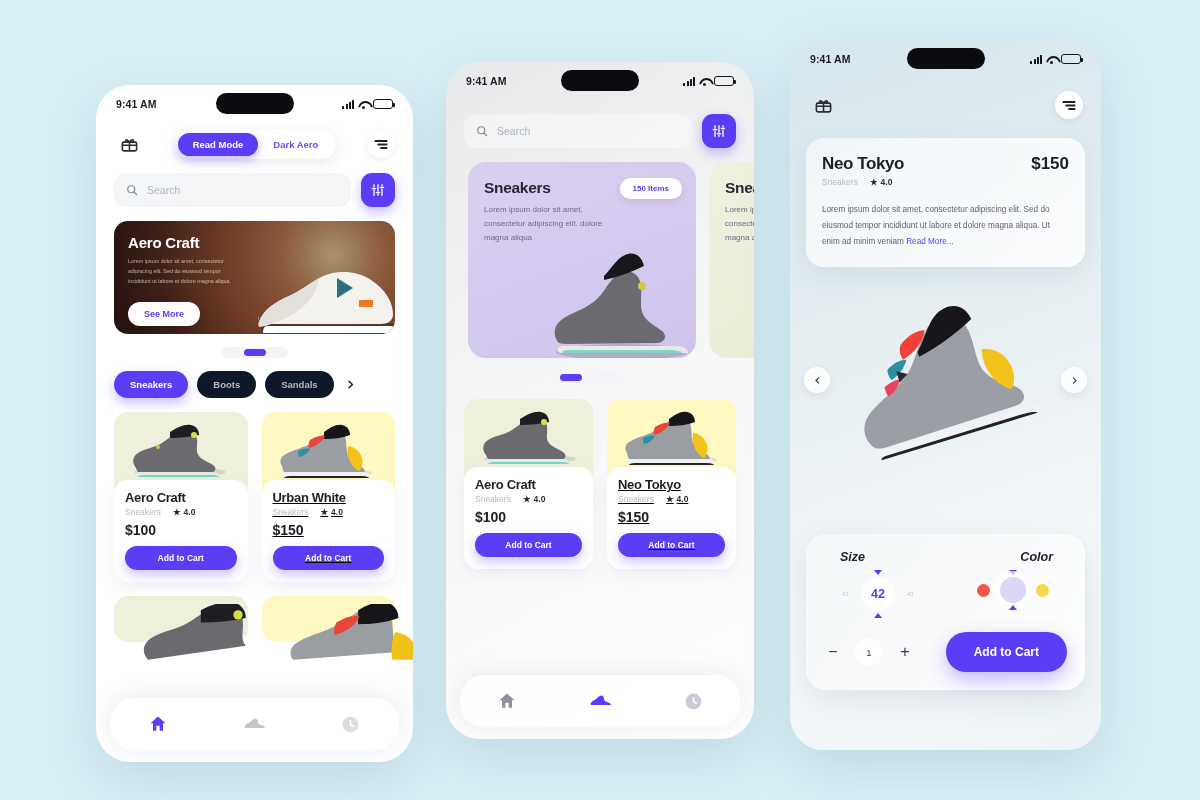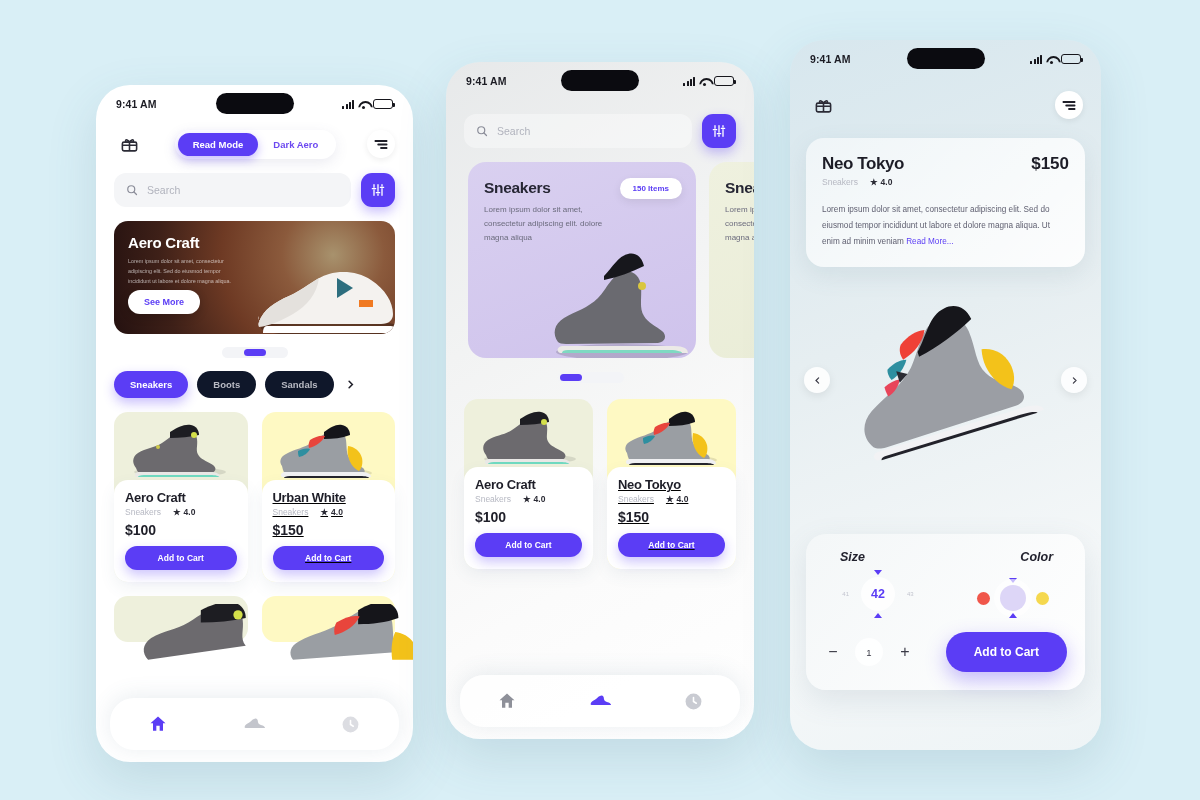--- a/index.html
+++ b/index.html
@@ -103,21 +103,21 @@
     margin: 14px 18px 0; height:113px; border-radius:14px; position:relative; overflow:hidden;
     background: radial-gradient(circle at 78% 30%, #a8926d 0%, #8b5a3c 22%, #6e3a24 48%, #3e2018 75%, #241110 100%);
   }
   .banner-shoe {
     position:absolute; right:-6px; bottom:-4px; width:160px;height:96px;
   }
   .banner-inner { position:relative; padding: 13px 0 0 14px; width:150px; }
   .banner-title { color:#fff; font-size:15px; font-weight:800; letter-spacing:-.2px; }
   .banner-sub { margin-top:5px; color:rgba(255,255,255,.62); font-size:5.4px; line-height:1.85; width:110px; }
   .see-more {
-    margin-top:4px; display:inline-flex; align-items:center; justify-content:center;
+    margin-top:16px; display:inline-flex; align-items:center; justify-content:center;
     background:#fff; color:#5b3df5; font-size:9px; font-weight:700;
     padding:7px 16px; border-radius:14px; cursor:pointer;
     box-shadow:0 3px 10px rgba(0,0,0,.18);
   }
 
   
   .pager { display:flex; justify-content:center; margin-top:13px; }
   .pager-track { width:66px;height:11px;border-radius:7px;background:#f3f4f7; display:flex;align-items:center;padding:0 2px;}
   .pager-dot { width:22px;height:7px;border-radius:5px;background:#5b3df5; }
   .pager-track.left { justify-content:flex-start; }
@@ -196,21 +196,21 @@
   }
   .arrow.l { left:14px; } .arrow.r { right:14px; }
   .bigshoe { position:absolute; left:50%; top:50%; transform:translate(-50%,-50%) rotate(-17deg); width:210px;height:150px; }
   .optpanel {
     position:absolute; left:16px; right:16px; bottom:60px; border-radius:20px; padding:16px 18px 18px;
     background: linear-gradient(130deg, rgba(244,247,248,.92), rgba(255,255,255,.96));
     box-shadow:0 10px 30px rgba(90,120,140,.14);
   }
   .opt-head { display:flex; justify-content:space-between;font-style:italic; }
   .opt-title { font-size:12.5px; font-weight:800; color:#22222e; }
-  .opt-body { display:flex; justify-content:space-between; align-items:flex-end; margin-top:6px; }
+  .opt-body { display:flex; justify-content:space-between; align-items:flex-start; margin-top:6px; }
   .size-picker { display:flex; flex-direction:column; align-items:center; width:108px; }
   .size-row { display:flex; align-items:center; gap:12px; }
   .size-dim { font-size:6px; color:#c3c5cf; }
   .size-cur { font-size:12.5px; font-weight:800; color:#5b3df5;
     width:34px;height:34px;border-radius:50%; background:rgba(255,255,255,.8);
     display:flex;align-items:center;justify-content:center; }
   .caret { width:0;height:0;border-left:4px solid transparent;border-right:4px solid transparent; cursor:pointer;}
   .caret.down { border-top:5px solid #5b3df5; }
   .caret.up { border-bottom:5px solid #5b3df5; }
   .color-picker { display:flex; flex-direction:column; align-items:center; width:108px; }

